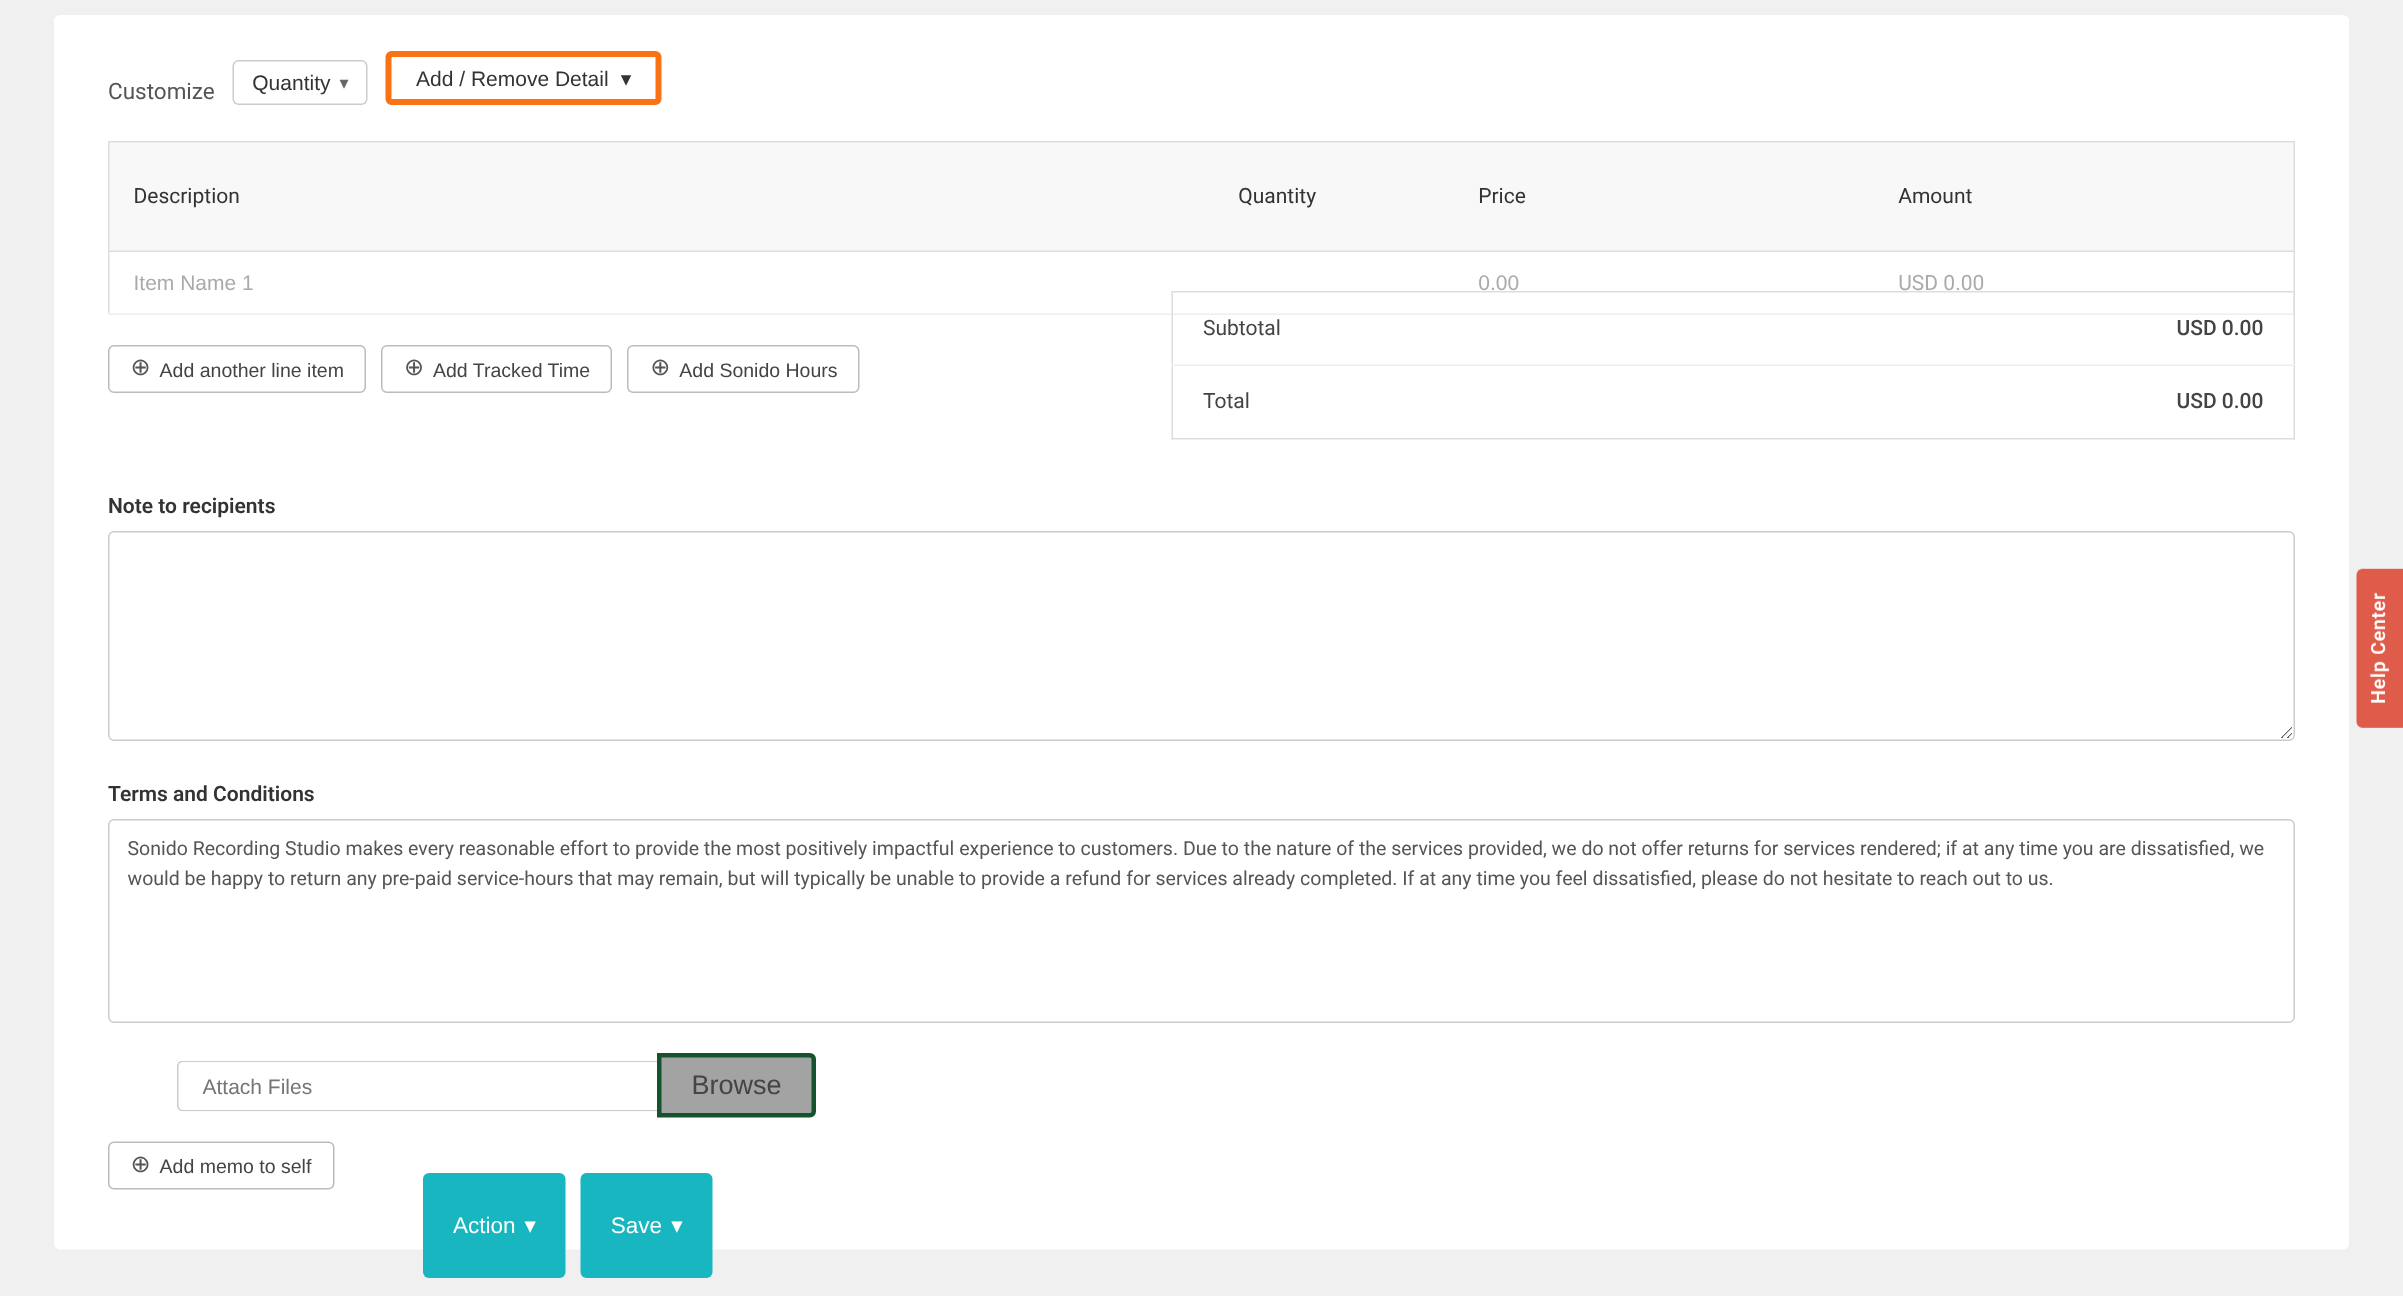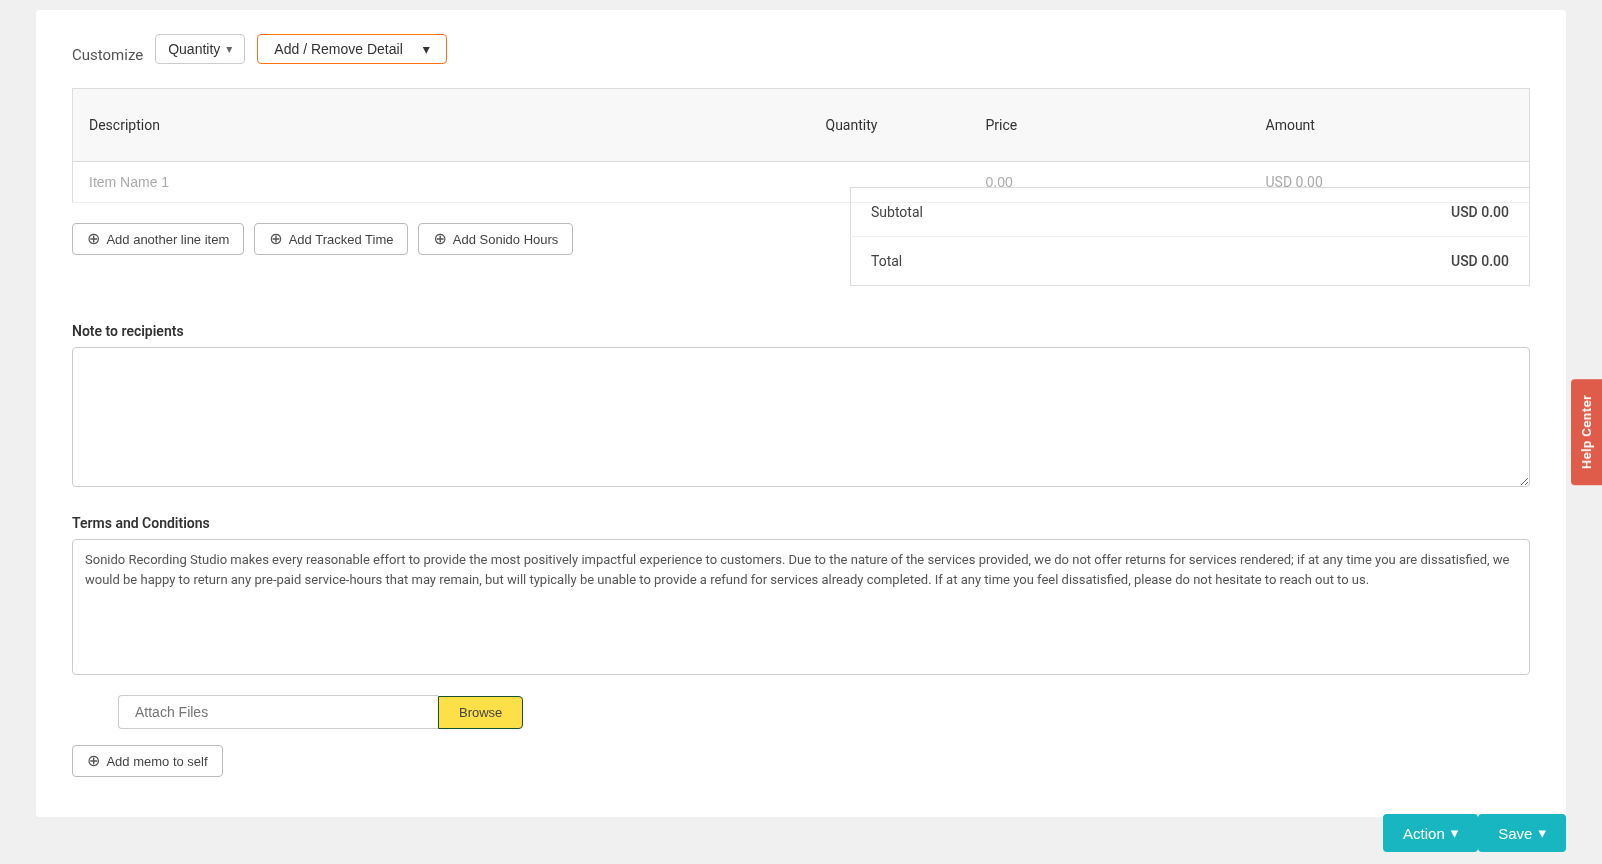--- a/index.html
+++ b/index.html
@@ -46,22 +46,22 @@
     }
 
     .quantity-btn .chevron {
       font-size: 12px;
       color: #666;
     }
 
     .add-remove-btn {
       display: flex;
       align-items: center;
-      gap: 20px;
-      border: 1px solid #f97316;
+      gap: 8px;
+      border: 4px solid #f97316;
       background: #fff;
       border-radius: 4px;
       padding: 6px 16px;
       font-size: 14px;
       color: #333;
       cursor: pointer;
     }
 
     
     .invoice-table {
@@ -135,21 +135,21 @@
 
     .add-btn .plus-icon {
       color: #555;
       font-size: 16px;
       line-height: 1;
     }
 
     
     .totals-section {
       float: right;
-      width: 680px;
+      width: 749px;
       margin-top: -100px;
       margin-bottom: 37px;
     }
 
     .totals-table {
       width: 100%;
       border: 1px solid #ddd;
       border-radius: 4px;
       border-collapse: collapse;
     }
@@ -256,44 +256,44 @@
       border-radius: 4px 0 0 4px;
       padding: 8px 16px;
       font-size: 14px;
       color: #aaa;
       width: 320px;
       outline: none;
       margin-left: 46px;
     }
 
     .browse-btn {
-      border: 1px solid #14532d;
+      border: 3px solid #14532d;
       border-radius: 0 4px 4px 0;
-      background: #fde047;
+      background: #a3a3a3;
       padding: 8px 20px;
-      font-size: 13px;
+      font-size: 18px;
       color: #444;
       cursor: pointer;
     }
 
     
     .memo-row {
       margin-top: 16px;
     }
 
     
     .bottom-bar {
       position: fixed;
       bottom: 0;
       right: 0;
       width: 1356px;
       display: flex;
-      justify-content: flex-end;
       padding: 12px 36px;
       background: transparent;
+      gap: 10px;
     }
 
     .action-btn {
       display: flex;
       align-items: center;
       gap: 6px;
       background: #17b6c1;
       color: white;
       border: none;
       border-radius: 4px;
@@ -303,21 +303,21 @@
     }
 
     .save-btn {
       display: flex;
       align-items: center;
       gap: 6px;
       background: #17b6c1;
       color: white;
       border: none;
       border-radius: 4px;
-      padding: 10px 20px;
+      padding: 26px 20px;
       font-size: 15px;
       cursor: pointer;
     }
 
     
     .help-center {
       position: fixed;
       right: 0;
       top: 50%;
       transform: translateY(-50%);

